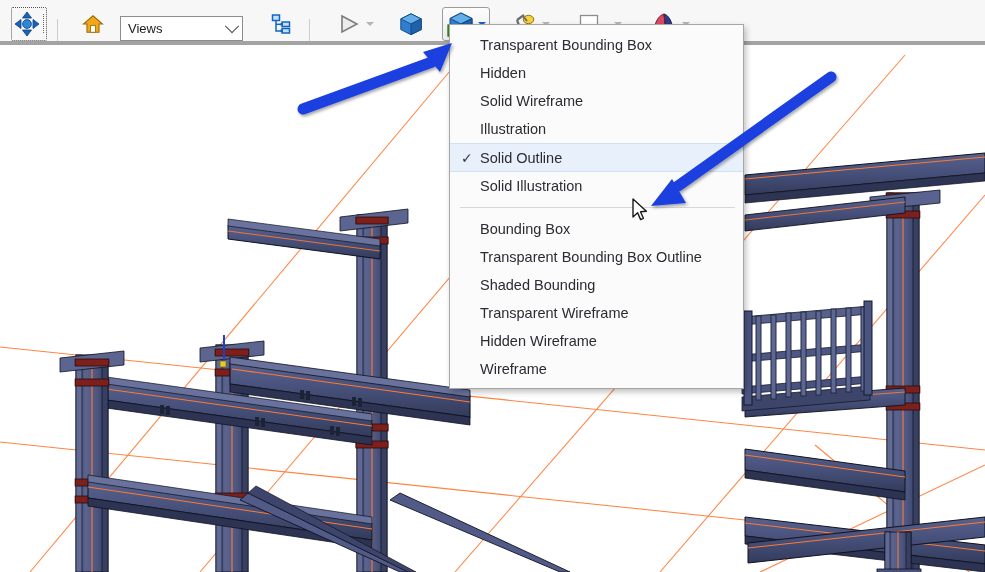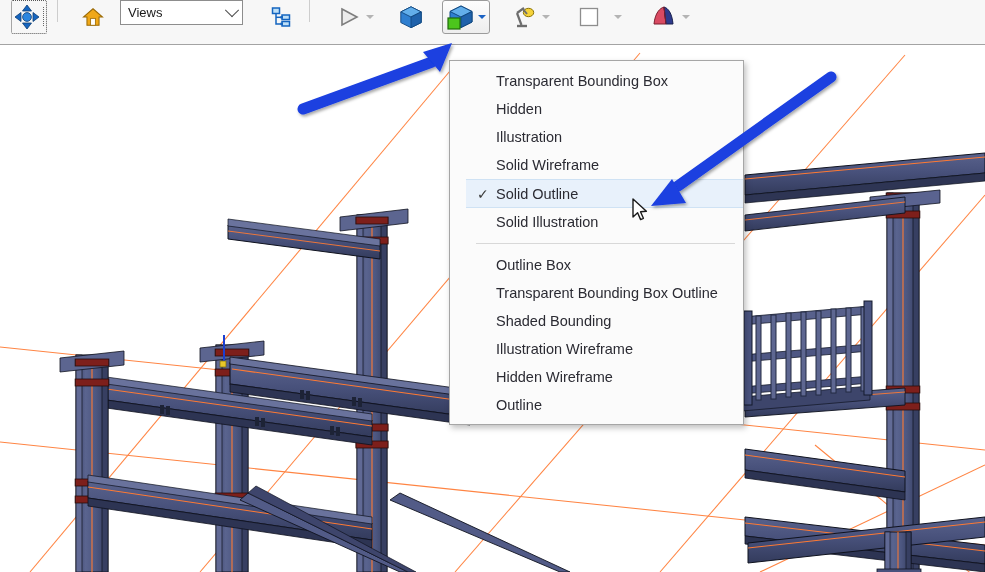--- a/index.html
+++ b/index.html
@@ -11,22 +11,22 @@
   }
 
   
   #viewport{position:absolute;left:0;top:45px;width:985px;height:527px;background:#ffffff;overflow:hidden;}
   #viewport svg{position:absolute;left:0;top:0;}
 
   
   #toolbar{
     position:absolute;left:0;top:0;width:985px;height:45px;
     background:#f7f7f7;
-    border-bottom:1px solid #a3a3a3;
-    display:flex;align-items:flex-start;
+    border-bottom:4px solid #a3a3a3;
+    display:flex;align-items:flex-end;
     box-sizing:border-box;
     z-index:30;
   }
   .tb-sep{width:1px;height:22px;background:#cdcdcd;margin:0 8px;}
   .tb-btn{
     position:relative;display:flex;align-items:center;justify-content:center;
     height:34px;border:1px solid transparent;border-radius:2px;
     background:transparent;cursor:default;padding:0 3px;box-sizing:border-box;
   }
   .tb-btn.sel{
@@ -54,25 +54,25 @@
     box-sizing:border-box;padding:0 5px 0 7px;
     font-size:13px;color:#1b1b1b;
   }
   #views-combo .chev{
     width:9px;height:9px;border-right:1.6px solid #4e4e4e;border-bottom:1.6px solid #4e4e4e;
     transform:rotate(45deg) translate(-2px,-2px);
   }
 
   
   #menu{
-    position:absolute;left:449px;top:60px;width:295px;
+    position:absolute;left:449px;top:24px;width:295px;
     background:#fbfbfb;
     border:1px solid #a6a6a6;
     box-shadow:2px 3px 6px rgba(0,0,0,.25);
-    padding:6px 0 5px 16px;
+    padding:6px 0 5px 0;
     box-sizing:border-box;
     z-index:40;
   }
   .mi{
     position:relative;height:28px;display:flex;align-items:center;
     font-size:14.5px;color:#2b2b33;padding-left:30px;box-sizing:border-box;
     white-space:nowrap;cursor:default;
   }
   .mi.active{background:#e8f1fb;border-top:1px solid #cfe2f4;border-bottom:1px solid #cfe2f4;height:29px;}
   .mi .chk{
@@ -442,52 +442,52 @@
 
 <div id="menu">
 
   <div class="mi">
     <span>Transparent Bounding Box</span>
   </div>
   <div class="mi">
     <span>Hidden</span>
   </div>
   <div class="mi">
+    <span>Solid Wireframe</span>
+  </div>
+  <div class="mi">
     <span>Illustration</span>
-  </div>
-  <div class="mi">
-    <span>Solid Wireframe</span>
   </div>
   <div class="mi active">
     <span class="chk">✓</span>
     <span>Solid Outline</span>
   </div>
   <div class="mi">
     <span>Solid Illustration</span>
   </div>
 
   <div class="msep"></div>
 
   <div class="mi">
-    <span>Outline Box</span>
+    <span>Bounding Box</span>
   </div>
   <div class="mi">
     <span>Transparent Bounding Box Outline</span>
   </div>
   <div class="mi">
     <span>Shaded Bounding</span>
   </div>
   <div class="mi">
-    <span>Illustration Wireframe</span>
+    <span>Transparent Wireframe</span>
   </div>
   <div class="mi">
     <span>Hidden Wireframe</span>
   </div>
   <div class="mi">
-    <span>Outline</span>
+    <span>Wireframe</span>
   </div>
 
 </div>
 
 <svg id="cursor" width="18" height="26" viewBox="0 0 18 26">
   <polygon points="1,1 1,19 5.6,14.8 8.6,21.6 11.4,20.3 8.5,13.8 14.4,13.3" fill="#ffffff" stroke="#1a1a1a" stroke-width="1.4" stroke-linejoin="round"></polygon>
 </svg>
 
 <svg id="arrows" viewBox="0 0 985 572">
   <defs>

